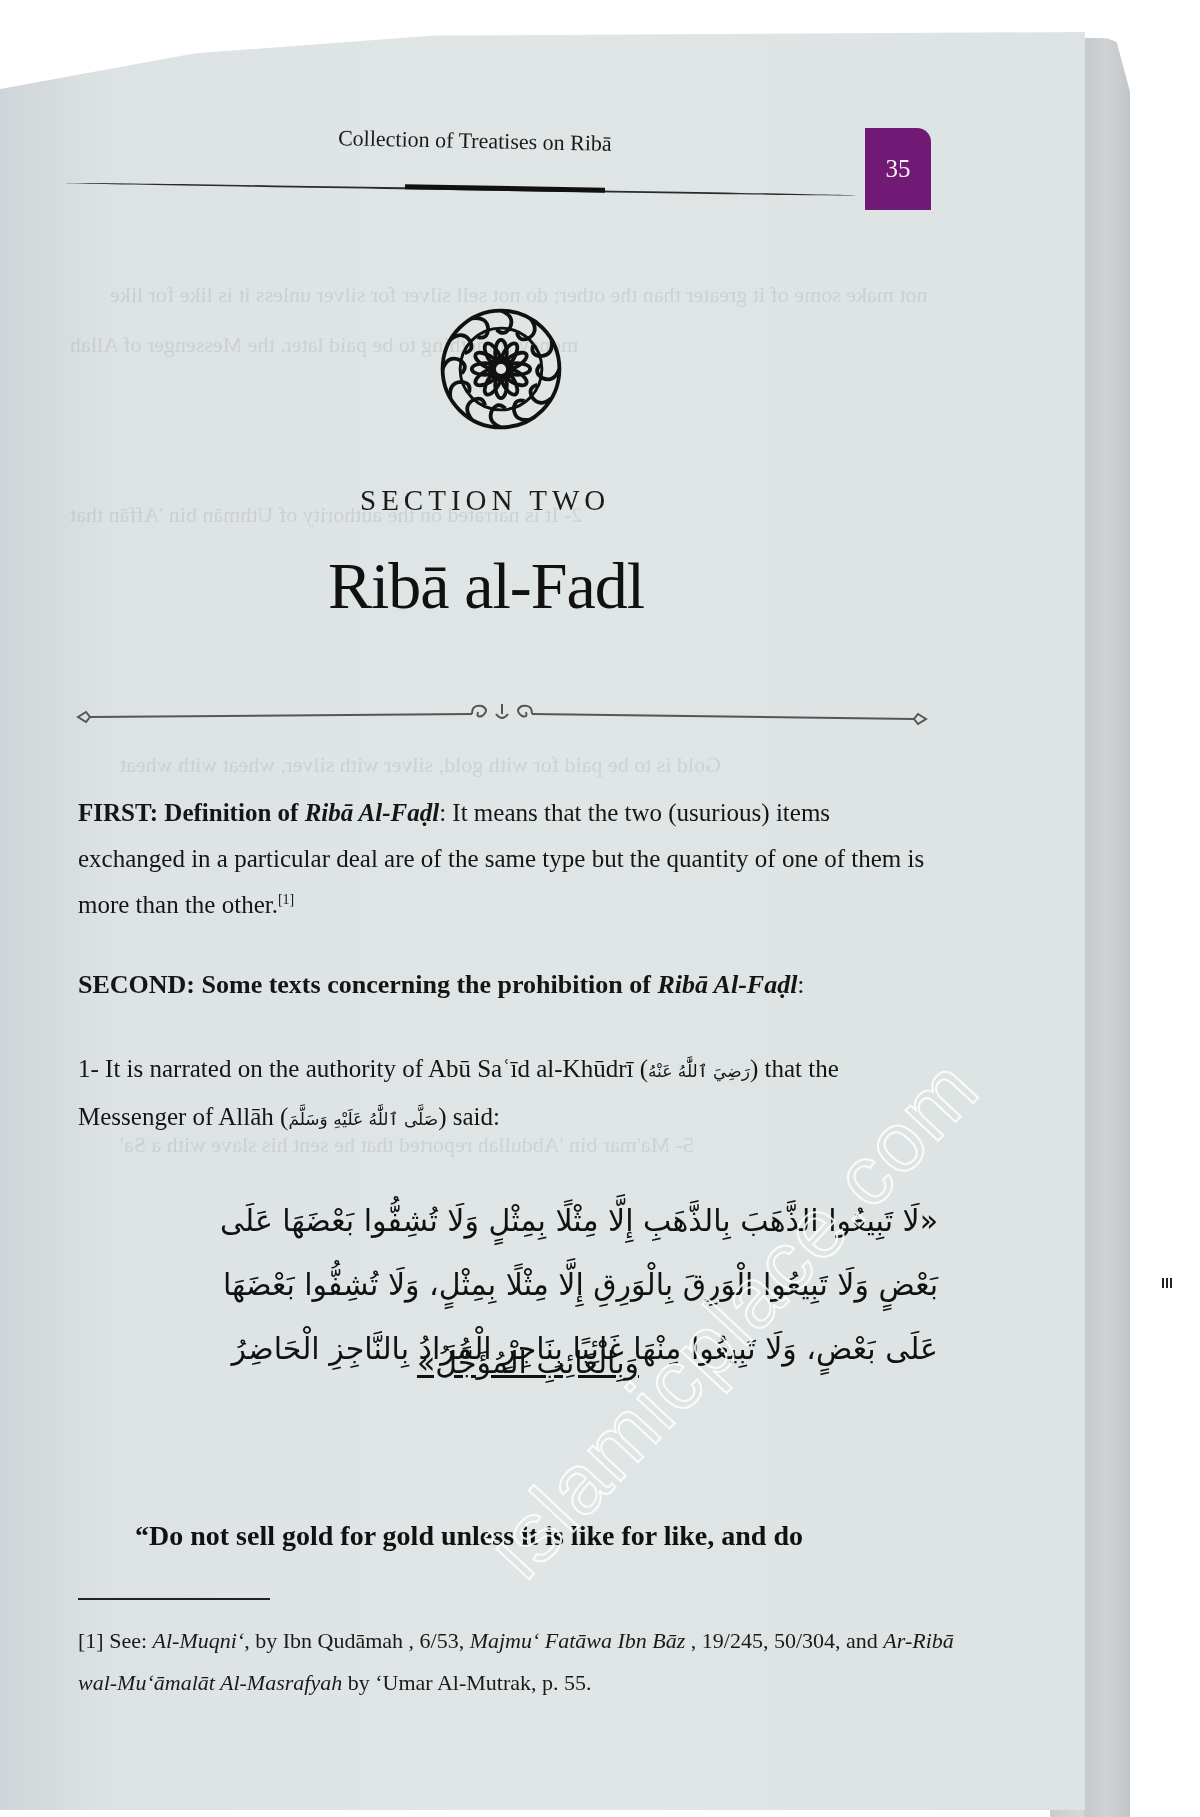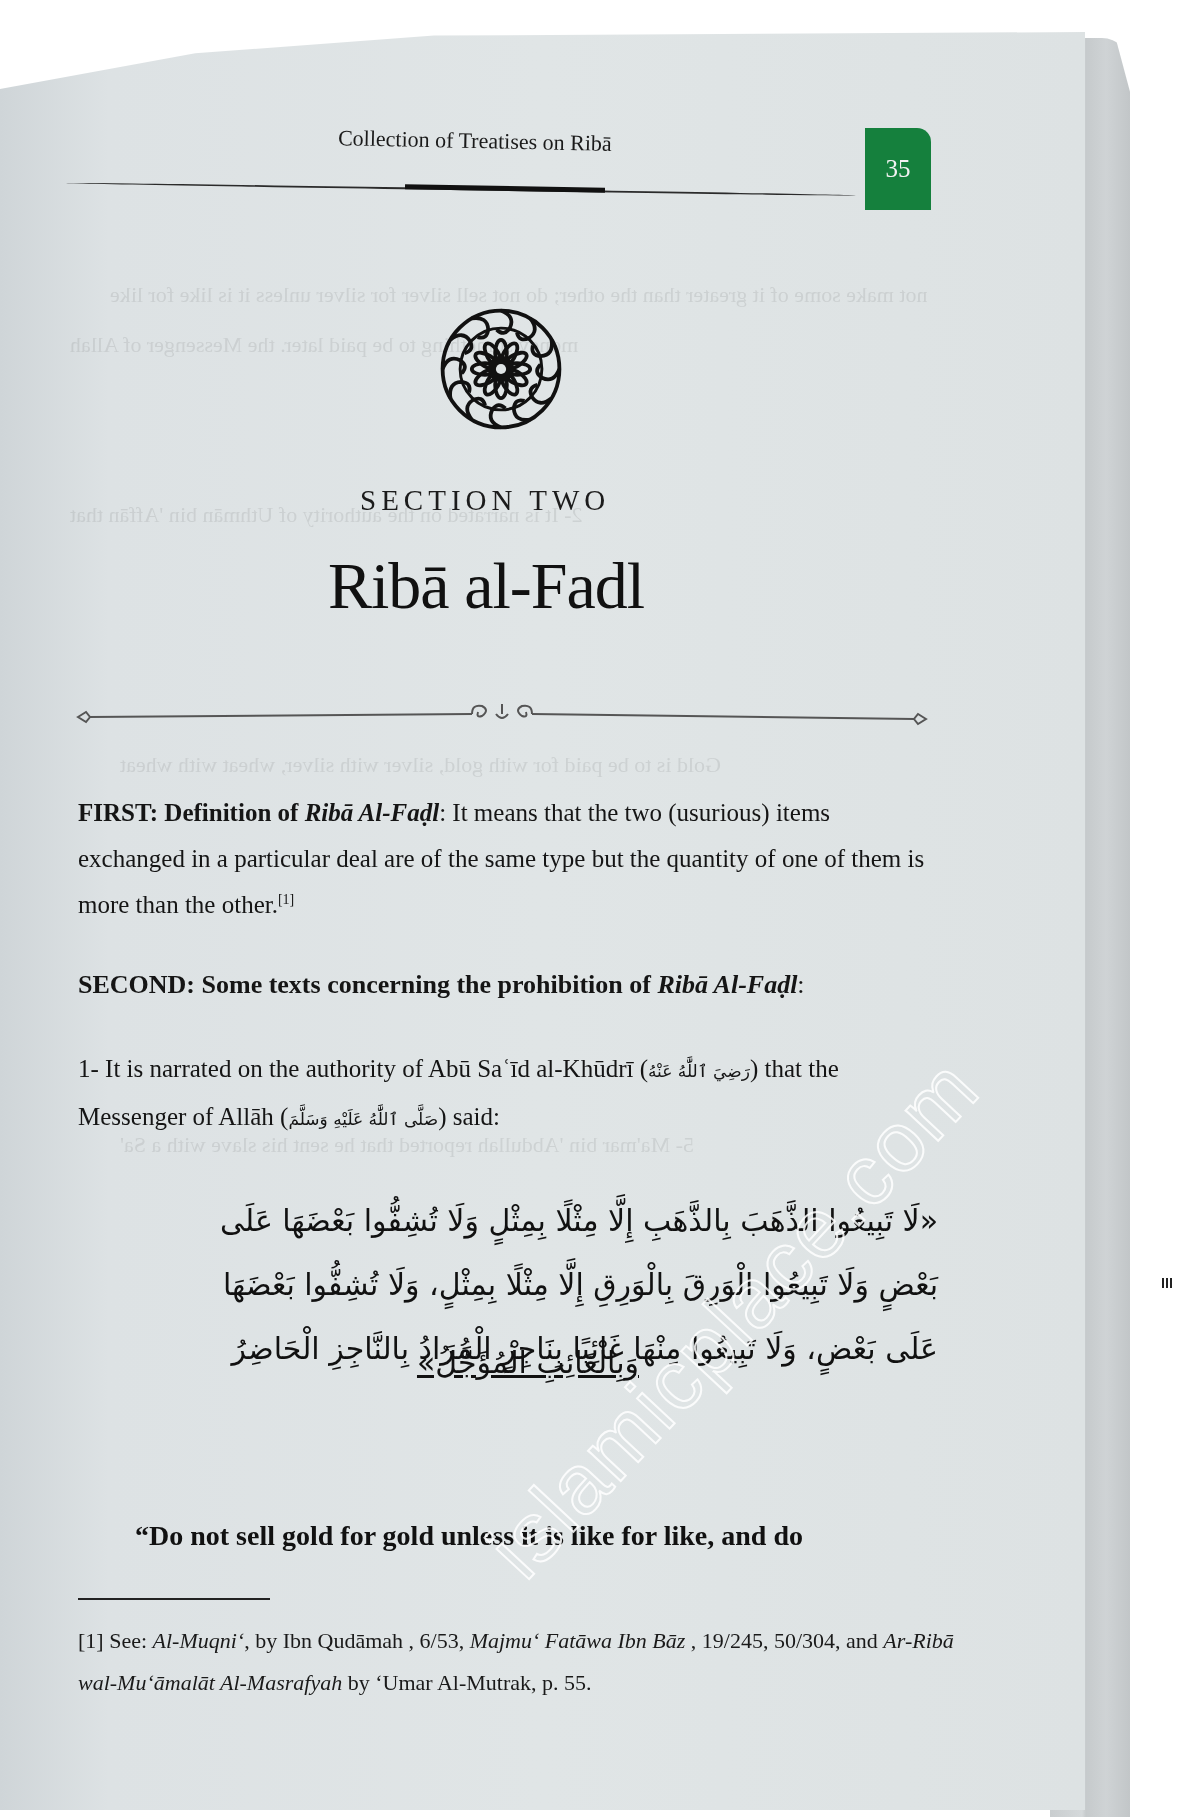--- a/index.html
+++ b/index.html
@@ -32,21 +32,21 @@
   .header-rule {
     position:absolute; left:66px; top:182px; width:790px; height:2px; background:#2b2b2b;
     transform:rotate(0.9deg); transform-origin:left;
     border-radius:50%;
   }
   .header-rule-thick {
     position:absolute; left:405px; top:186px; width:200px; height:5px; background:#111;
     transform:rotate(1deg);
   }
   .page-num-box {
-    position:absolute; left:865px; top:128px; width:66px; height:82px; background:#15803d;
+    position:absolute; left:865px; top:128px; width:66px; height:82px; background:#701a75;
     border-top-right-radius:14px;
     display:flex; align-items:center; justify-content:center;
   }
   .page-num { color:#f2f2f2; font-size:25px; }
   .ornament {
     position:absolute; left:428px; top:296px; width:146px; height:146px;
   }
   .section-label {
     position:absolute; left:360px; top:484px; font-size:29px; letter-spacing:5px; color:#1c1c1c;
   }

